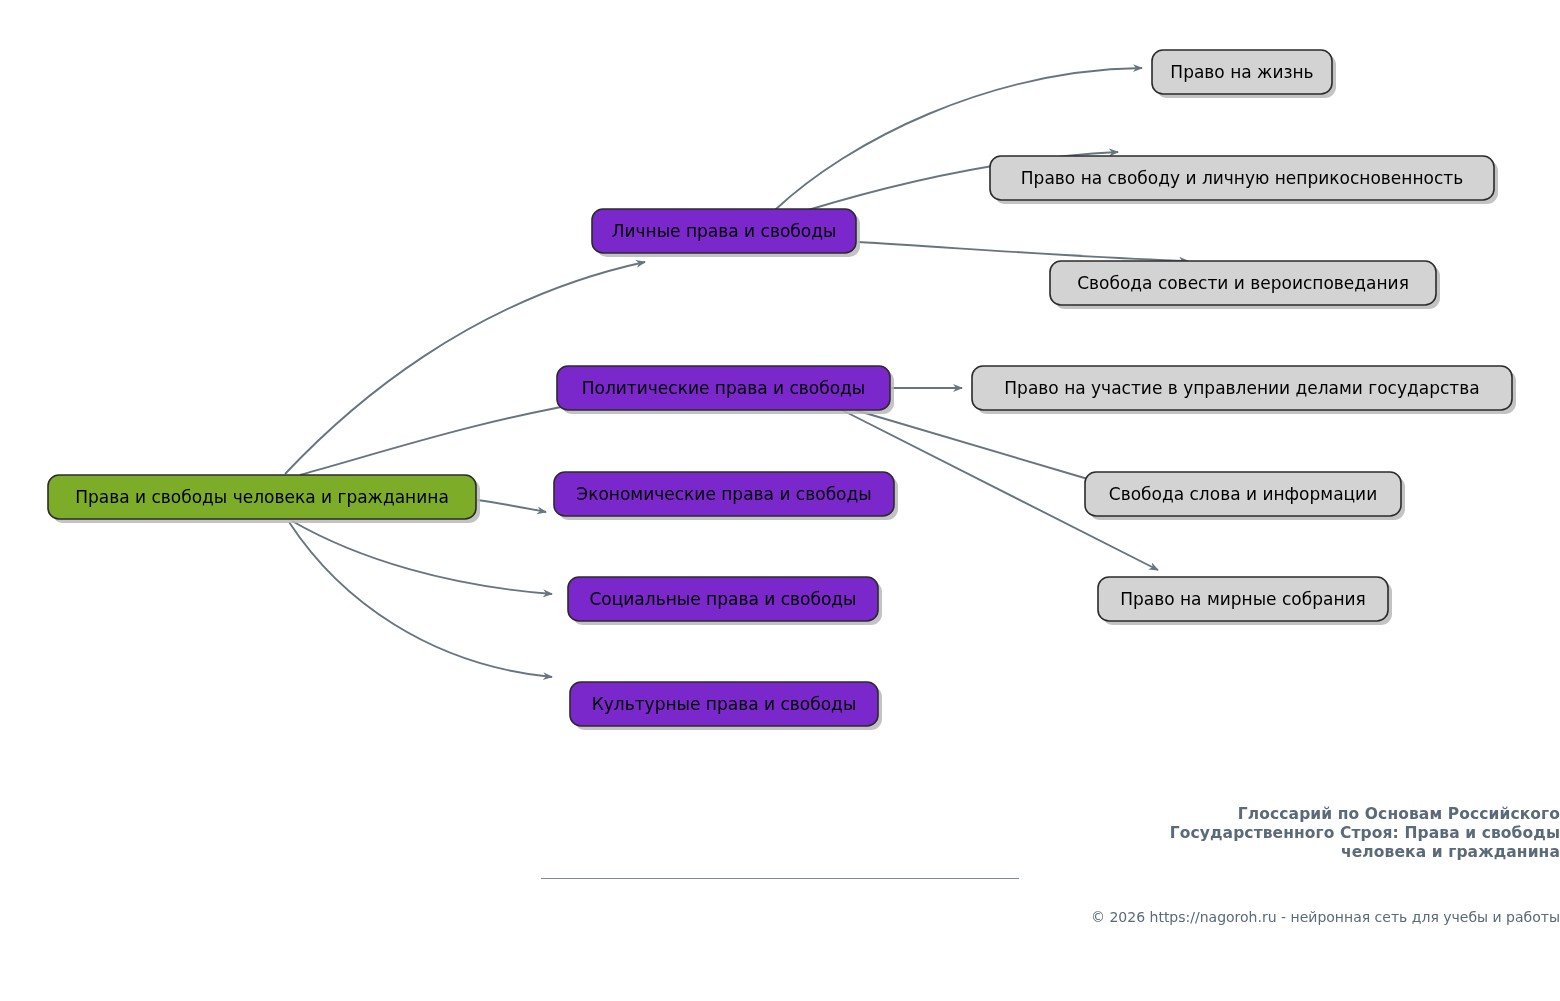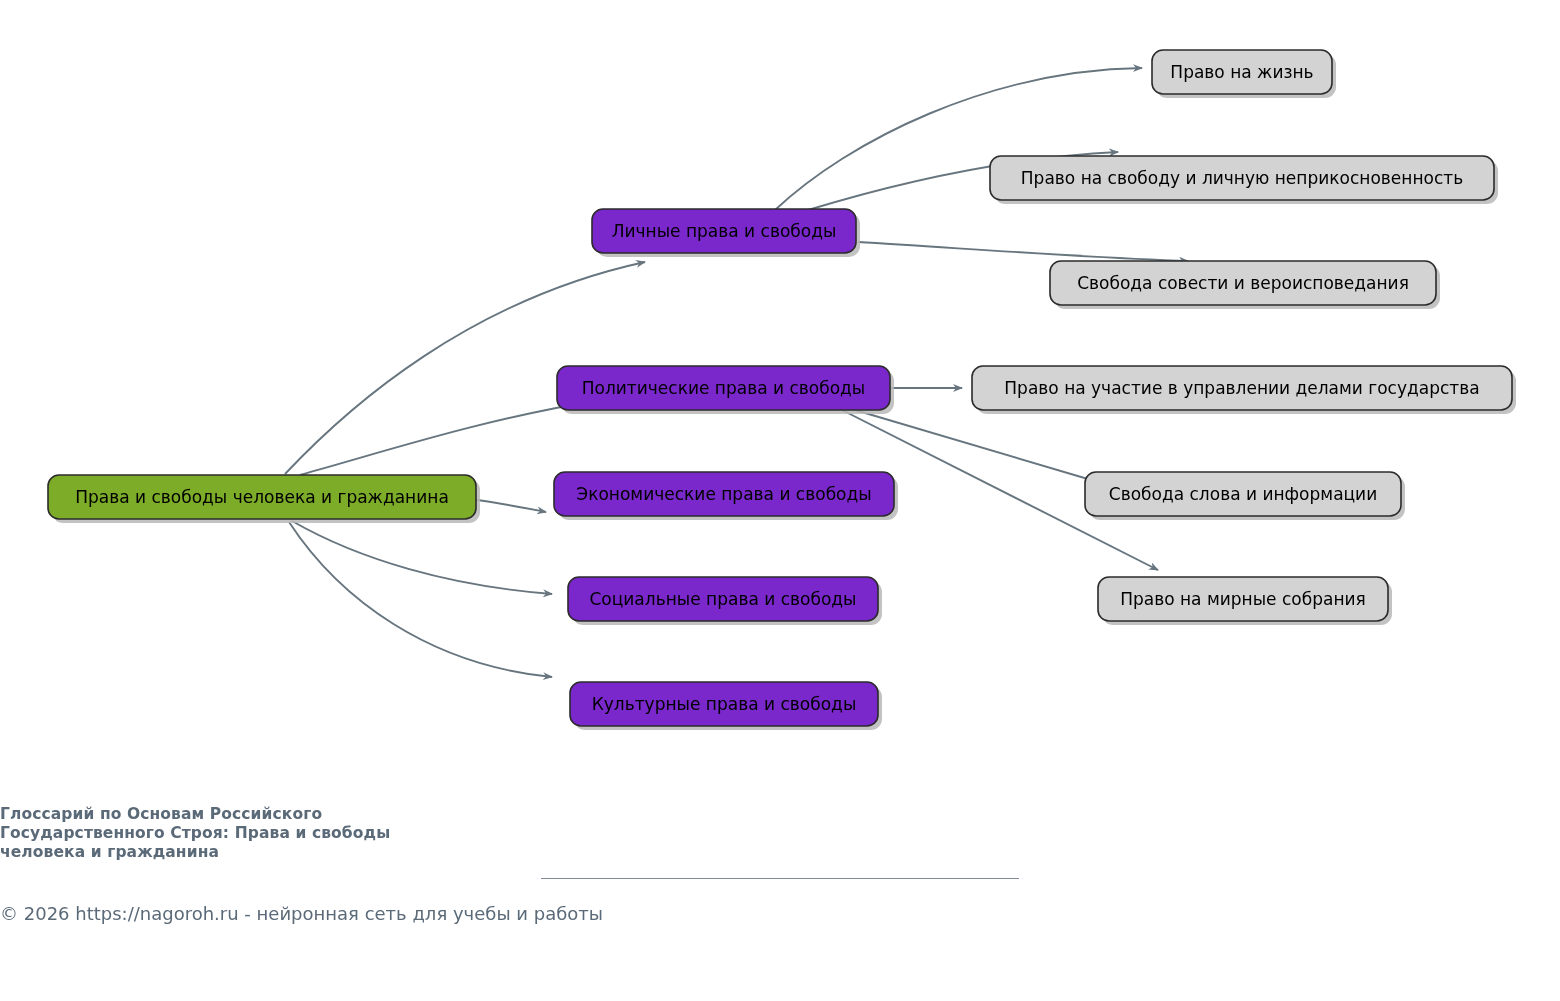--- a/index.html
+++ b/index.html
@@ -49,41 +49,41 @@
   .edge-path {
     fill: none;
     stroke: #67757f;
     stroke-width: 1.9;
   }
   .footer-block {
     position: absolute;
     left: 0;
     top: 805px;
     width: 1560px;
-    text-align: left;
+    text-align: right;
   }
   .footer-title {
     font-family: "DejaVu Sans", "Liberation Sans", sans-serif;
     font-size: 15.5px;
     font-weight: bold;
     color: #5b6a78;
     line-height: 19px;
     letter-spacing: 0.1px;
     white-space: pre-line;
   }
   .footer-rule {
     width: 478px;
     height: 0;
     border-top: 1.4px solid #7d8a96;
     margin: 16px auto 0 auto;
   }
   .footer-credit {
-    margin-top: 24px;
+    margin-top: 30px;
     font-family: "DejaVu Sans", "Liberation Sans", sans-serif;
-    font-size: 18px;
+    font-size: 14px;
     color: #5b6a78;
     font-weight: normal;
   }
 </style>
 </head>
 <body>
 
 <div id="graph-root">
   <svg id="graph-canvas" viewBox="0 0 1560 1001" xmlns="http://www.w3.org/2000/svg">
     <defs>

